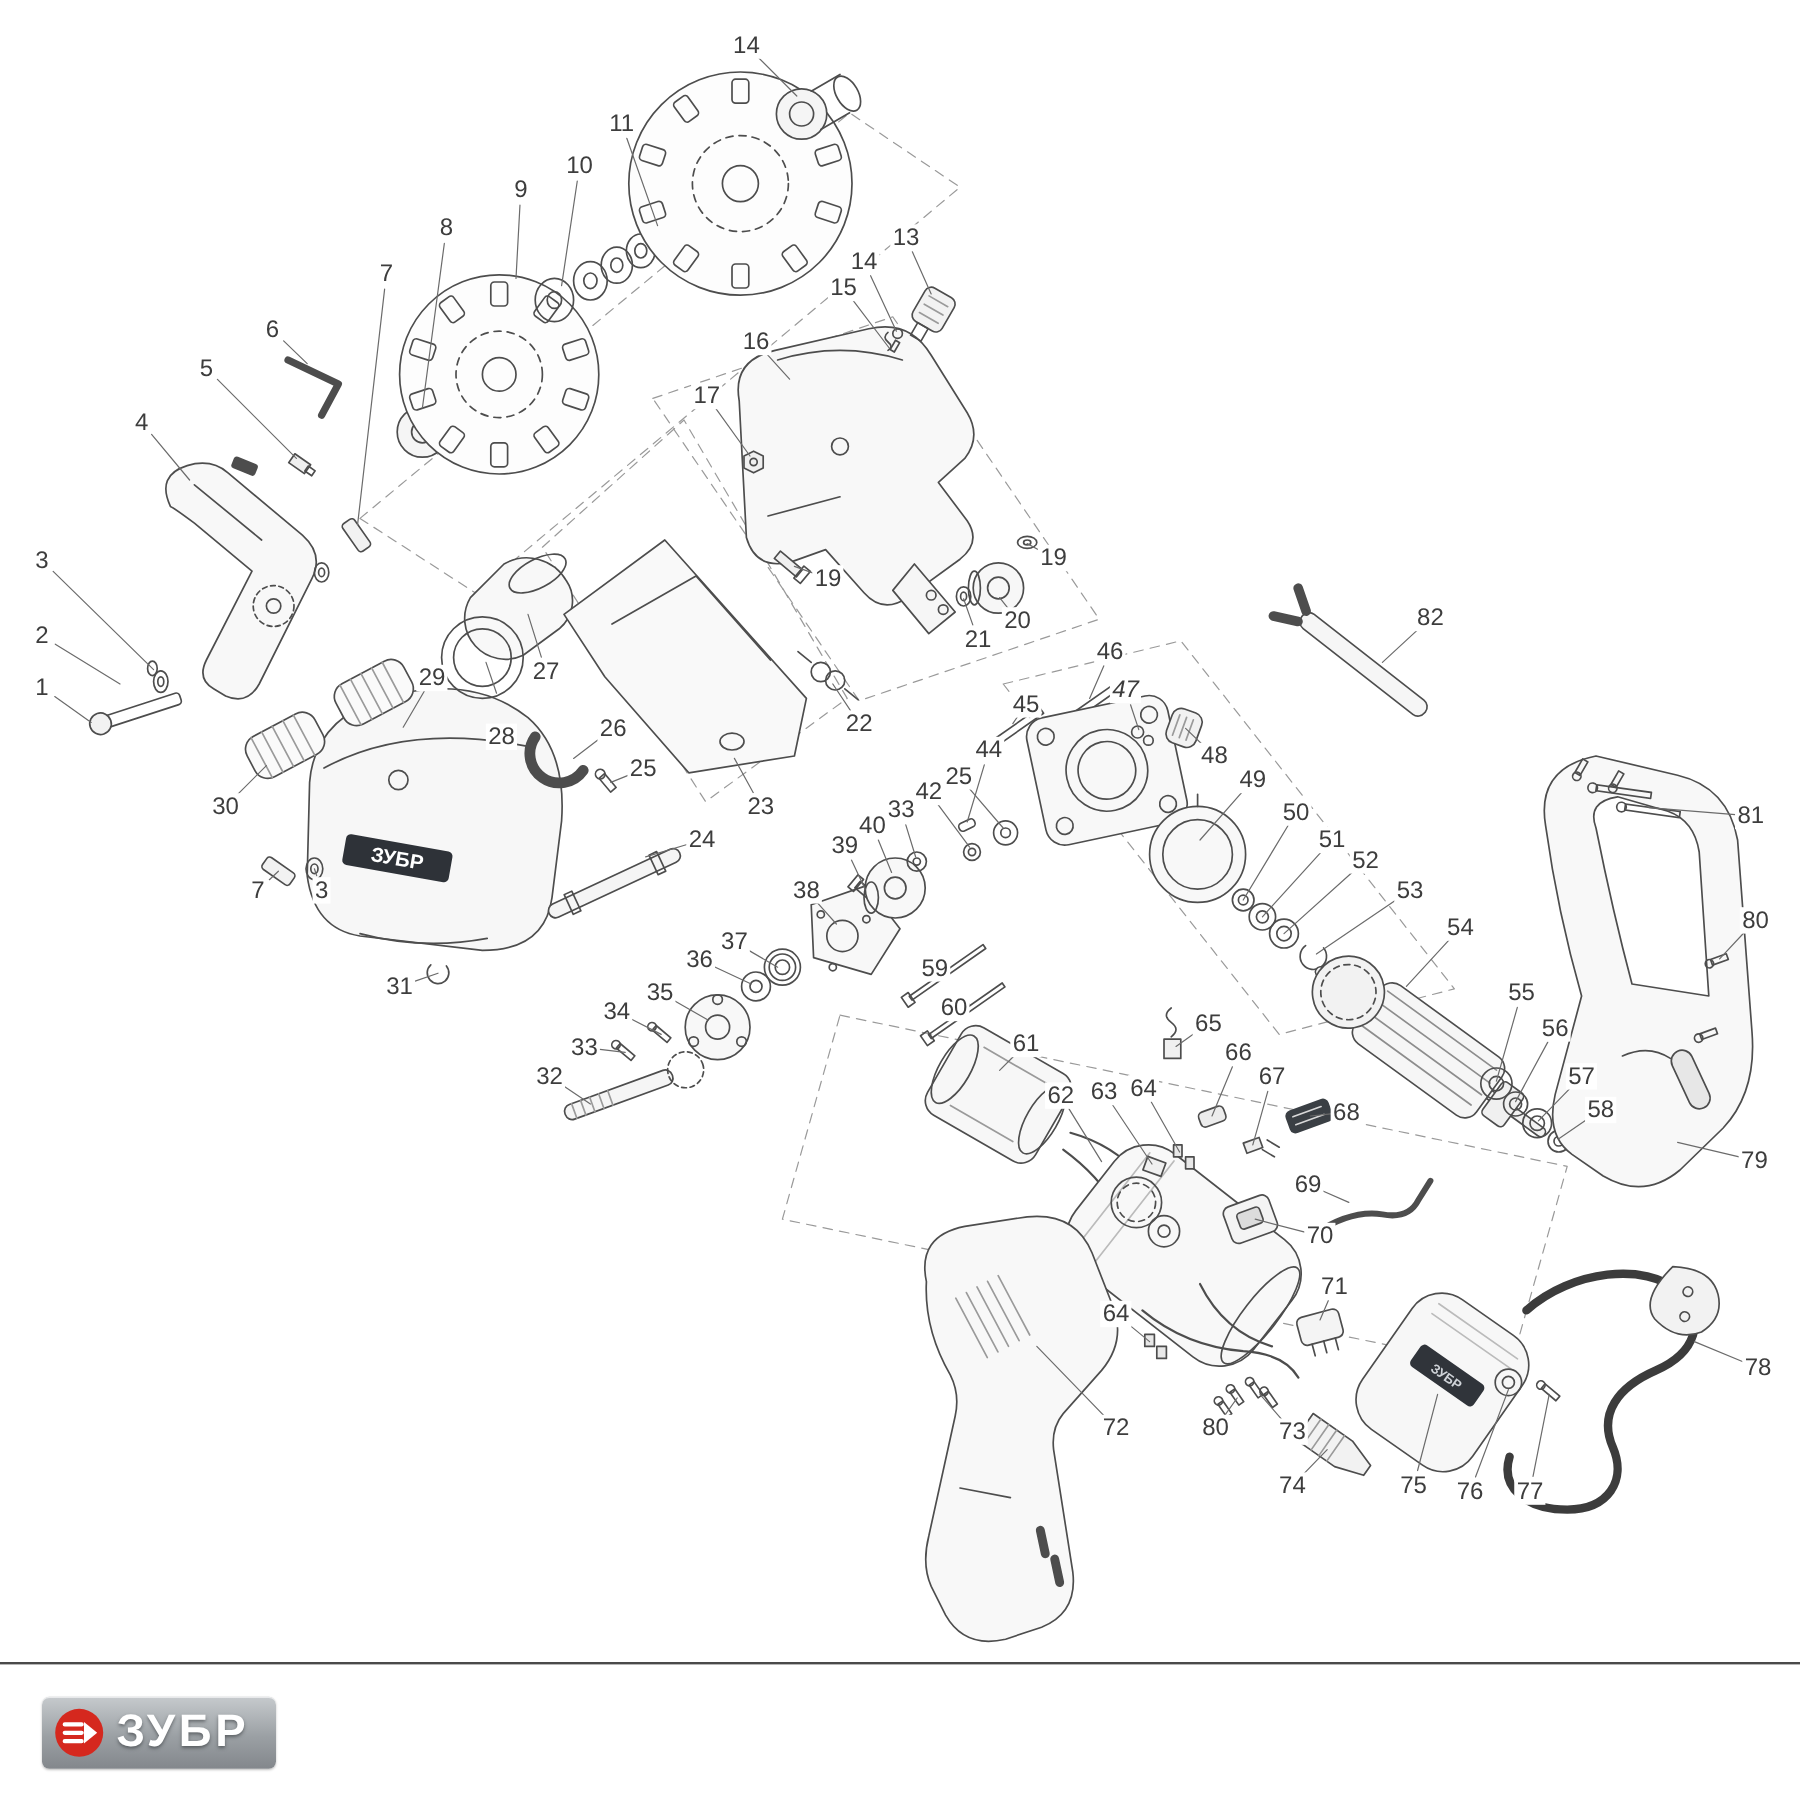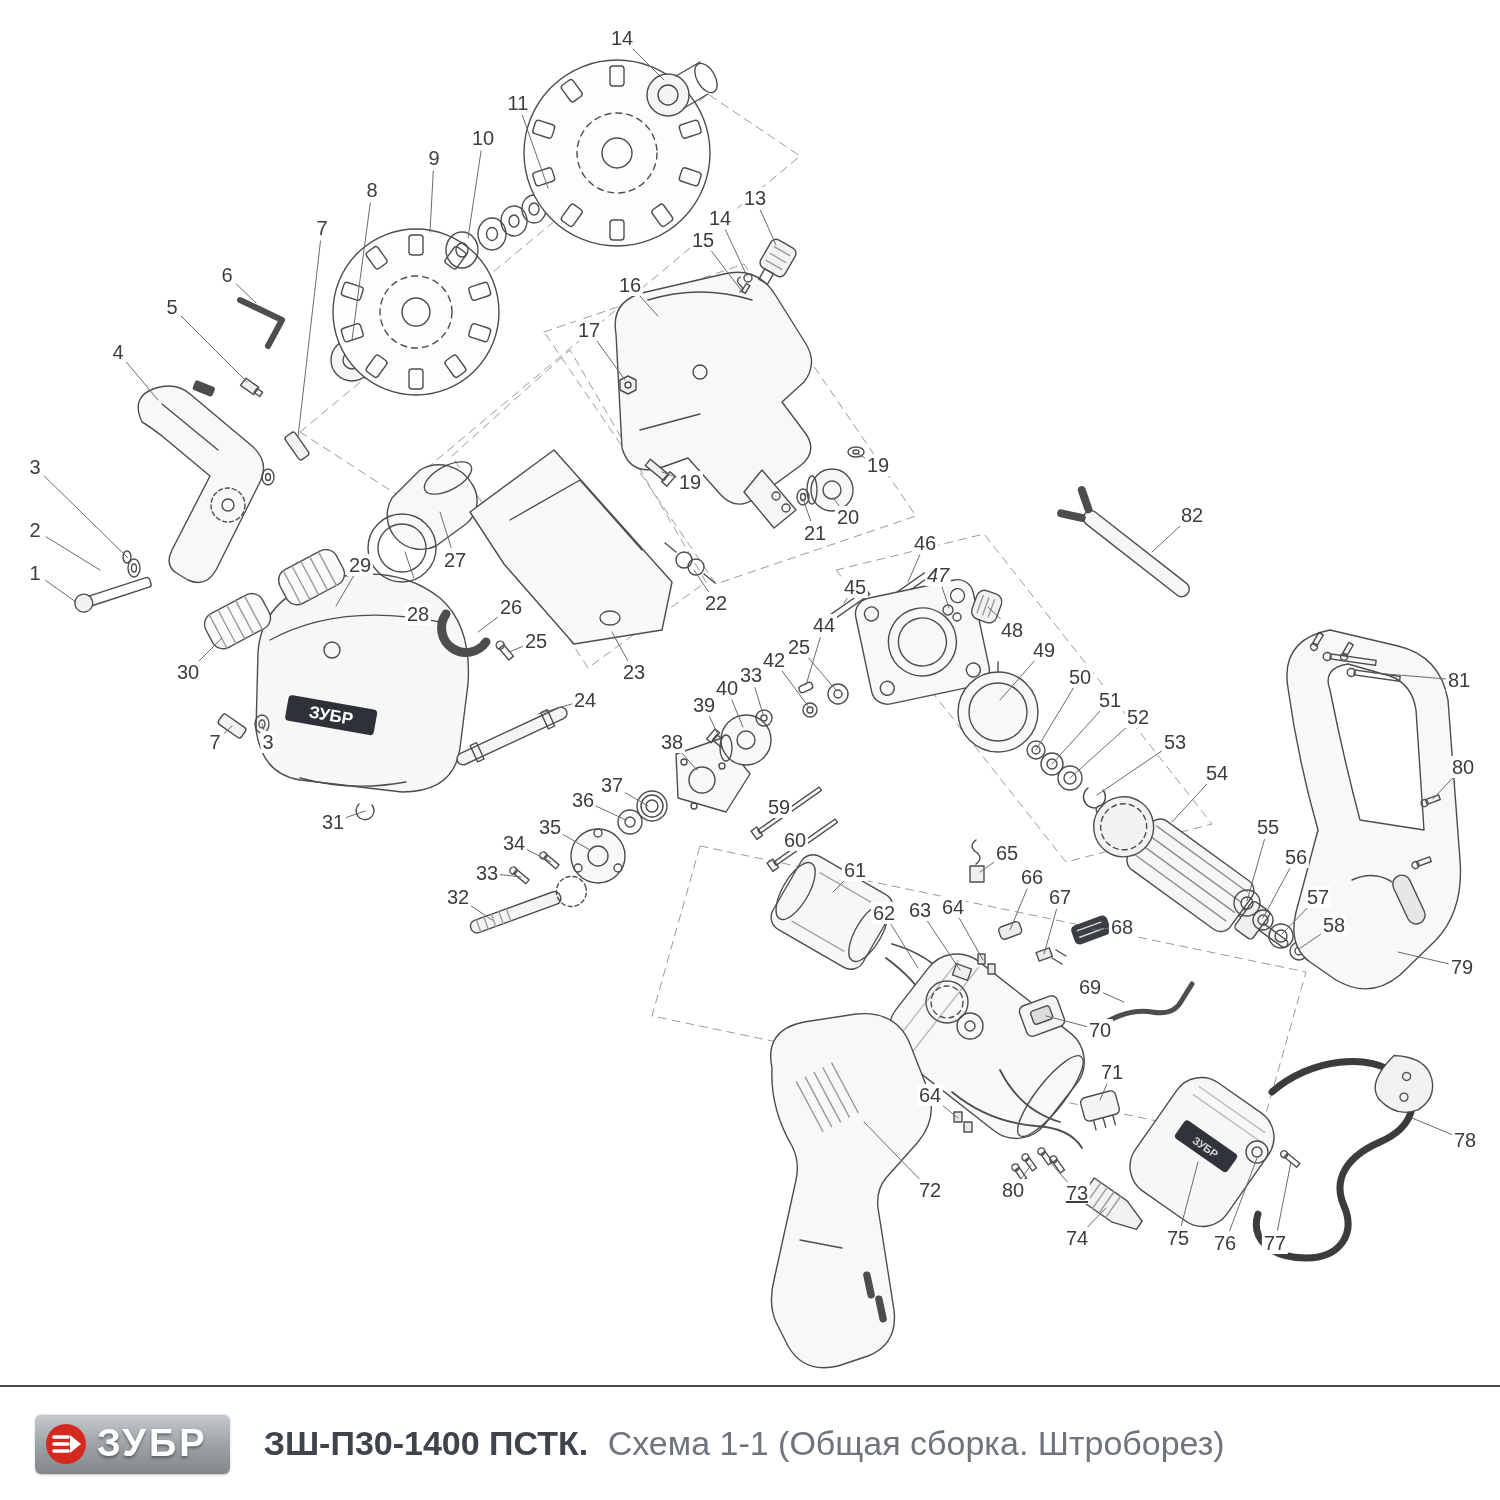--- a/index.html
+++ b/index.html
@@ -680,21 +680,21 @@
       <div class="part-label" style="left: 920px; top: 910px;">63</div>
       <div class="part-label" style="left: 953px; top: 907px;">64</div>
       <div class="part-label" style="left: 1007px; top: 853px;">65</div>
       <div class="part-label" style="left: 1032px; top: 877px;">66</div>
       <div class="part-label" style="left: 1060px; top: 897px;">67</div>
       <div class="part-label" style="left: 1122px; top: 927px;">68</div>
       <div class="part-label" style="left: 1090px; top: 987px;">69</div>
       <div class="part-label" style="left: 1100px; top: 1030px;">70</div>
       <div class="part-label" style="left: 1112px; top: 1072px;">71</div>
       <div class="part-label" style="left: 930px; top: 1190px;">72</div>
-      <div class="part-label" style="left: 1077px; top: 1193px; text-decoration: underline;">73</div>
+      <div class="part-label" style="left: 1077px; top: 1193px;">73</div>
       <div class="part-label" style="left: 1077px; top: 1238px;">74</div>
       <div class="part-label" style="left: 1178px; top: 1238px;">75</div>
       <div class="part-label" style="left: 1225px; top: 1243px;">76</div>
       <div class="part-label" style="left: 1275px; top: 1243px;">77</div>
       <div class="part-label" style="left: 1465px; top: 1140px;">78</div>
       <div class="part-label" style="left: 1462px; top: 967px;">79</div>
       <div class="part-label" style="left: 1463px; top: 767px;">80</div>
       <div class="part-label" style="left: 1459px; top: 680px;">81</div>
       <div class="part-label" style="left: 1192px; top: 515px;">82</div>
       <div class="part-label" style="left: 215px; top: 742px;">7</div>
@@ -707,18 +707,14 @@
     <div class="logo">
       <span style="display:inline-flex;">
         <svg width="42" height="42" viewBox="0 0 42 42">
           <circle cx="21" cy="21" r="20" fill="#d5281e"></circle>
           <path d="M9,14 h14 M9,21 h14 M9,28 h14" stroke="#ffffff" stroke-width="3.6" stroke-linecap="round"></path>
           <path d="M25,12 l11,9 -11,9 z" fill="#ffffff"></path>
         </svg>
       </span>
       <span class="logo-text">ЗУБР</span>
     </div>
-    <div class="footer-title">
-      <span class="t-bold">ЗШ-П30-1400 ПСТК.</span>
-      <span class="t-reg">Схема 1-1 (Общая сборка. Штроборез)</span>
-    </div>
   </div>
 </div>
 
 </body></html>

